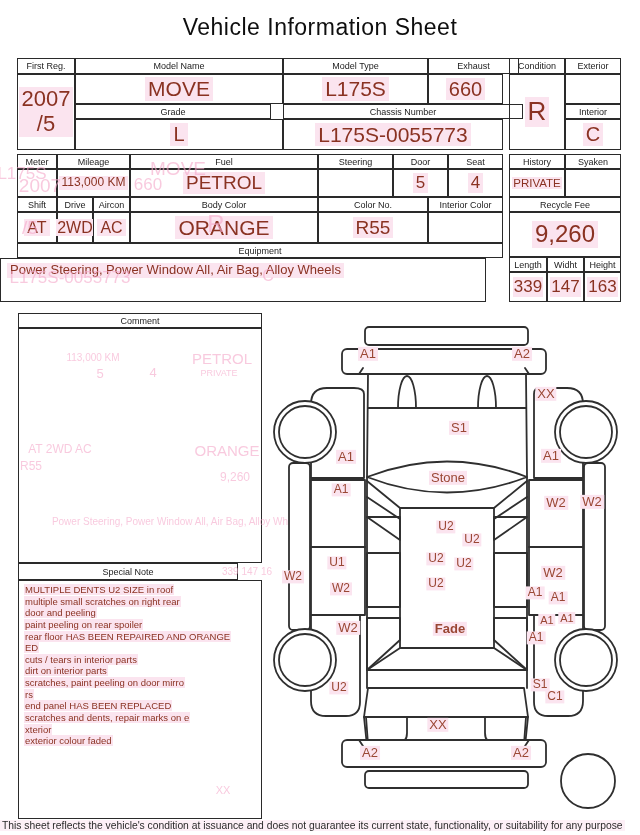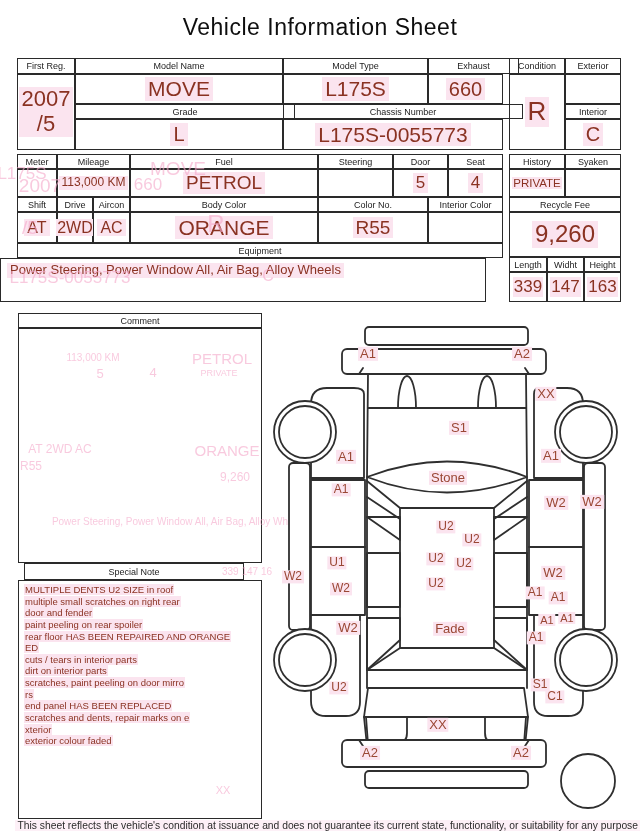--- a/index.html
+++ b/index.html
@@ -29,21 +29,21 @@
   .dlabel {
     position:absolute; transform:translate(-50%,-50%);
     color:#9a4734; background:#fbe4ef; padding:0 2px; white-space:nowrap; line-height:1.1;
   }
   #ghost-layer { position:absolute; left:0; top:0; z-index:3; pointer-events:none; }
   .ghost {
     position:absolute; transform:translate(-50%,-50%);
     color:#f5aacb; opacity:.62; white-space:nowrap; line-height:1; font-weight:400;
   }
   .footer {
-    position:absolute; left:0; top:820px; width:640px; text-align:right;
+    position:absolute; left:0; top:820px; width:640px; text-align:left;
     font-size:10.3px; color:#2b2b2b; z-index:2;
   }
   .footer span { background:rgba(251,228,240,.55); padding:0 2px; }
 </style>
 </head>
 <body>
 
 <div id="sheet">
 
   <div class="title">Vehicle Information Sheet</div>
@@ -68,21 +68,21 @@
   <div class="cell" style="left:75px;top:74px;width:208px;height:30px;font-size:21px">
       <span class="val hl">MOVE</span>
     </div>
   <div class="cell" style="left:283px;top:74px;width:145px;height:30px;font-size:21px">
       <span class="val hl">L175S</span>
     </div>
   <div class="cell" style="left:428px;top:74px;width:75px;height:30px;font-size:20px">
       <span class="val hl">660</span>
     </div>
 
-  <div class="cell" style="left:75px;top:104px;width:220px;height:15px">
+  <div class="cell" style="left:75px;top:104px;width:196px;height:15px">
       <span class="lbl">Grade</span>
     </div>
   <div class="cell" style="left:283px;top:104px;width:240px;height:15px">
       <span class="lbl">Chassis Number</span>
     </div>
   <div class="cell" style="left:75px;top:119px;width:208px;height:31px;font-size:20px">
       <span class="val hl">L</span>
     </div>
   <div class="cell" style="left:283px;top:119px;width:220px;height:31px;font-size:21px">
       <span class="val hl">L175S-0055773</span>
@@ -224,28 +224,28 @@
       <span class="val hl" style="padding:0 1px">147</span>
     </div>
   <div class="cell" style="left:584px;top:272px;width:37px;height:30px;font-size:17px">
       <span class="val hl" style="padding:0 1px">163</span>
     </div>
 
   <div class="cell" style="left:18px;top:313px;width:244px;height:15px">
       <span class="lbl">Comment</span>
     </div>
   <div class="cell" style="left:18px;top:328px;width:244px;height:235px"></div>
-  <div class="cell" style="left:24px;top:563px;width:220px;height:17px">
+  <div class="cell" style="left:18px;top:563px;width:220px;height:17px">
       <span class="lbl">Special Note</span>
     </div>
   <div class="cell" style="left:18px;top:580px;width:244px;height:239px"></div>
   <div id="note-lines">
       <div class="note-line"><span class="hl">MULTIPLE DENTS U2 SIZE in roof</span></div>
       <div class="note-line"><span class="hl">multiple small scratches on right rear</span></div>
-      <div class="note-line"><span class="hl"> door and fender</span></div>
+      <div class="note-line"><span class="hl"> door and peeling</span></div>
       <div class="note-line"><span class="hl">paint peeling on rear spoiler</span></div>
       <div class="note-line"><span class="hl">rear floor HAS BEEN REPAIRED AND ORANGE</span></div>
       <div class="note-line"><span class="hl">ED</span></div>
       <div class="note-line"><span class="hl">cuts / tears in interior parts</span></div>
       <div class="note-line"><span class="hl">dirt on interior parts</span></div>
       <div class="note-line"><span class="hl">scratches, paint peeling on door mirro</span></div>
       <div class="note-line"><span class="hl">rs</span></div>
       <div class="note-line"><span class="hl">end panel HAS BEEN REPLACED</span></div>
       <div class="note-line"><span class="hl">scratches and dents, repair marks on e</span></div>
       <div class="note-line"><span class="hl">xterior</span></div>
@@ -325,21 +325,21 @@
       <div class="dlabel" style="left: 337px; top: 563px; font-size: 12px;">U1</div>
       <div class="dlabel" style="left: 293px; top: 577px; font-size: 12px;">W2</div>
       <div class="dlabel" style="left: 436px; top: 584px; font-size: 12px;">U2</div>
       <div class="dlabel" style="left: 341px; top: 589px; font-size: 12px;">W2</div>
       <div class="dlabel" style="left: 553px; top: 573px; font-size: 13px;">W2</div>
       <div class="dlabel" style="left: 535px; top: 593px; font-size: 12px;">A1</div>
       <div class="dlabel" style="left: 558px; top: 598px; font-size: 12px;">A1</div>
       <div class="dlabel" style="left: 547px; top: 620px; font-size: 11px;">A1</div>
       <div class="dlabel" style="left: 567px; top: 618px; font-size: 11px;">A1</div>
       <div class="dlabel" style="left: 348px; top: 628px; font-size: 13px;">W2</div>
-      <div class="dlabel" style="left: 450px; top: 629px; font-size: 13px;">Fade</div>
+      <div class="dlabel" style="left: 450px; top: 629px; font-size: 13px; font-weight: bold;">Fade</div>
       <div class="dlabel" style="left: 536px; top: 638px; font-size: 12px;">A1</div>
       <div class="dlabel" style="left: 339px; top: 688px; font-size: 12px;">U2</div>
       <div class="dlabel" style="left: 540px; top: 685px; font-size: 12px;">S1</div>
       <div class="dlabel" style="left: 555px; top: 697px; font-size: 12px;">C1</div>
       <div class="dlabel" style="left: 438px; top: 725px; font-size: 13px;">XX</div>
       <div class="dlabel" style="left: 370px; top: 753px; font-size: 13px;">A2</div>
       <div class="dlabel" style="left: 521px; top: 753px; font-size: 13px;">A2</div>
     </div>
   <div id="ghost-layer">
       <div class="ghost" style="left: 22px; top: 173px; font-size: 17px;">L175S</div>

